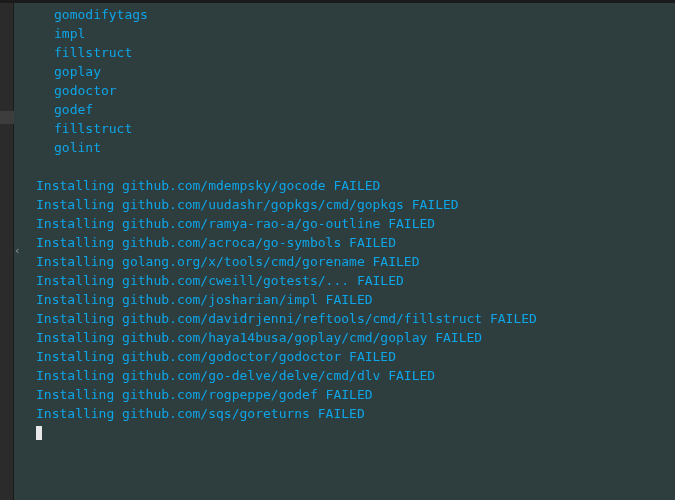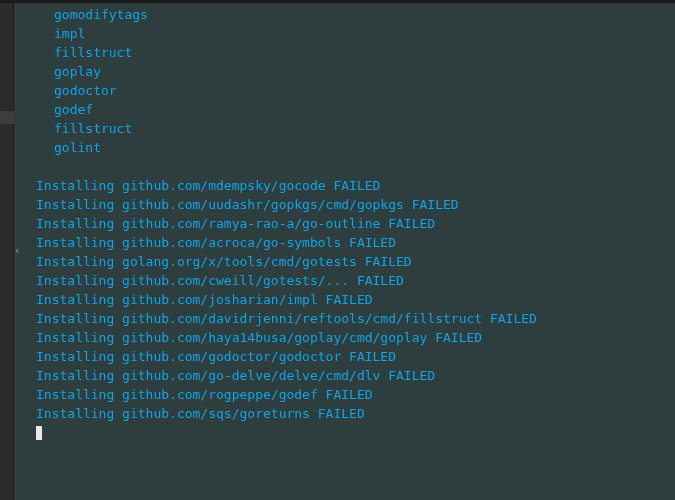--- a/index.html
+++ b/index.html
@@ -95,21 +95,21 @@
   <div class="line indented">goplay</div>
   <div class="line indented">godoctor</div>
   <div class="line indented">godef</div>
   <div class="line indented">fillstruct</div>
   <div class="line indented">golint</div>
   <div class="line"> </div>
   <div class="line">Installing github.com/mdempsky/gocode FAILED</div>
   <div class="line">Installing github.com/uudashr/gopkgs/cmd/gopkgs FAILED</div>
   <div class="line">Installing github.com/ramya-rao-a/go-outline FAILED</div>
   <div class="line">Installing github.com/acroca/go-symbols FAILED</div>
-  <div class="line">Installing golang.org/x/tools/cmd/gotests FAILED</div>
+  <div class="line">Installing golang.org/x/tools/cmd/gorename FAILED</div>
   <div class="line">Installing github.com/cweill/gotests/... FAILED</div>
   <div class="line">Installing github.com/josharian/impl FAILED</div>
   <div class="line">Installing github.com/davidrjenni/reftools/cmd/fillstruct FAILED</div>
   <div class="line">Installing github.com/haya14busa/goplay/cmd/goplay FAILED</div>
   <div class="line">Installing github.com/godoctor/godoctor FAILED</div>
   <div class="line">Installing github.com/go-delve/delve/cmd/dlv FAILED</div>
   <div class="line">Installing github.com/rogpeppe/godef FAILED</div>
   <div class="line">Installing github.com/sqs/goreturns FAILED</div>
   <div class="line"><span class="cursor-block"></span></div>
 </div>

